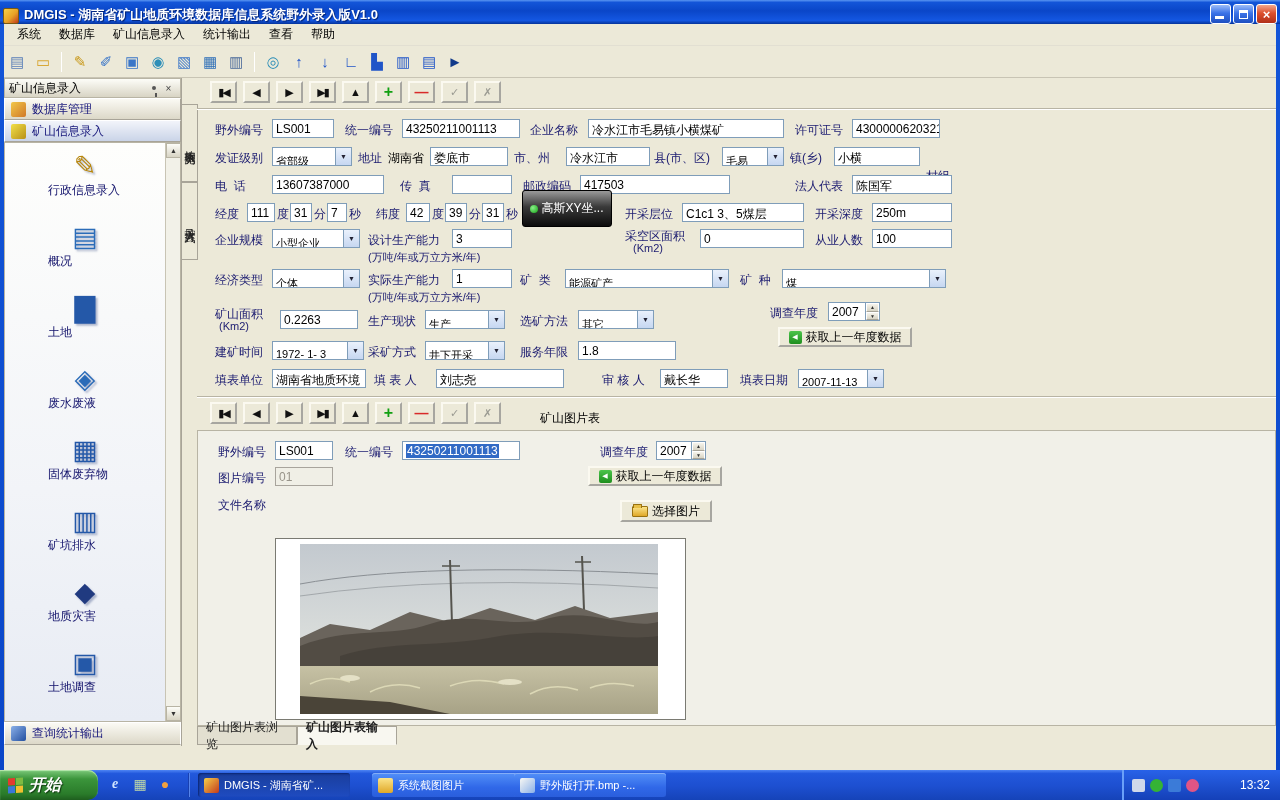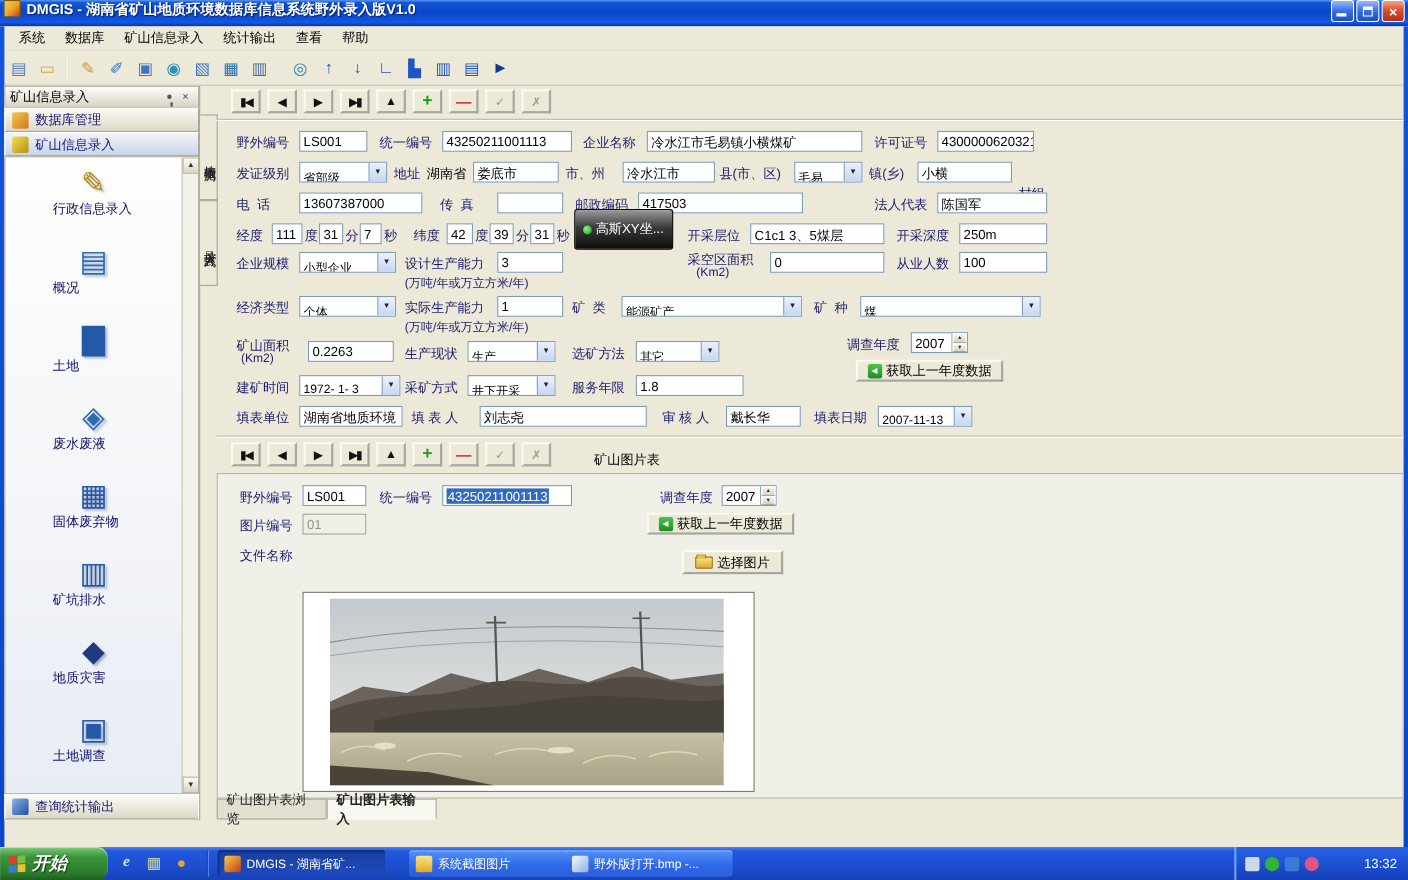--- a/index.html
+++ b/index.html
@@ -1,21 +1,21 @@
 <!DOCTYPE html>
 <html><head>
 <meta charset="utf-8">
 <style>
   *{margin:0;padding:0;box-sizing:border-box}
   html,body{width:1280px;height:800px;overflow:hidden;font-family:"Liberation Sans",sans-serif}
   .screen{position:absolute;left:0;top:0;width:1280px;height:800px;background:#ECE9D8;overflow:hidden}
   
   .titlebar{position:absolute;left:0;top:0;width:1280px;height:24px;
     background:linear-gradient(180deg,#5A96F2 0%,#1355D8 10%,#0A46C8 45%,#1457E2 85%,#05339A 100%);
-    display:flex;align-items:flex-start;padding:0 3px;color:#fff}
+    display:flex;align-items:flex-end;padding:0 3px;color:#fff}
   .app-icon{width:16px;height:16px;border-radius:2px;background:linear-gradient(135deg,#F6D048 0%,#E8A226 55%,#C23A1C 100%);border:1px solid #7A5A10;flex:none}
   .title-text{font-size:13px;font-weight:bold;margin-left:5px;flex:1;white-space:nowrap;overflow:hidden;text-shadow:1px 1px 1px #02206e}
   .winbtns{display:flex;gap:2px}
   .wb{width:21px;height:20px;border-radius:3px;border:1px solid #fff;display:flex;align-items:center;justify-content:center;position:relative}
   .wb-blue{background:linear-gradient(180deg,#9CBCF8 0%,#3B73E8 45%,#1E4FC0 100%)}
   .wb-red{background:linear-gradient(180deg,#F2A78C 0%,#DD502E 45%,#B03018 100%);color:#fff;font-size:13px;font-weight:bold}
   .wb-min-bar{position:absolute;left:4px;bottom:4px;width:9px;height:3px;background:#fff}
   .wb-max-box{width:9px;height:9px;border:1px solid #fff;border-top:3px solid #fff}
   
   .menubar{position:absolute;left:0;top:24px;width:1280px;height:22px;background:#ECE9D8;display:flex;align-items:center;padding-left:8px;font-size:12px;color:#000;border-bottom:1px solid #E2DFD2}
@@ -362,21 +362,21 @@
   <div class="combo" style="left:425px;top:341px;width:80px">
     <span class="combo-val">井下开采</span>
       <span class="combo-btn">▼</span>
   </div>
   <span class="lbl" style="left:520px;top:344px">服务年限</span>
   <div class="inp" style="left:578px;top:341px;width:98px">1.8</div>
 
   <span class="lbl" style="left:215px;top:372px">填表单位</span>
   <div class="inp" style="left:272px;top:369px;width:94px">湖南省地质环境</div>
   <span class="lbl" style="left:374px;top:372px">填 表 人</span>
-  <div class="inp" style="left:436px;top:369px;width:152px">刘志尧</div>
+  <div class="inp" style="left:436px;top:369px;width:128px">刘志尧</div>
   <span class="lbl" style="left:602px;top:372px">审 核 人</span>
   <div class="inp" style="left:660px;top:369px;width:68px">戴长华</div>
   <span class="lbl" style="left:740px;top:372px">填表日期</span>
   <div class="combo" style="left:798px;top:369px;width:86px">
     <span class="combo-val">2007-11-13</span>
       <span class="combo-btn">▼</span>
   </div>
 
   <div class="sep-groove" style="left:197px;top:396px;width:1079px"></div>
 

